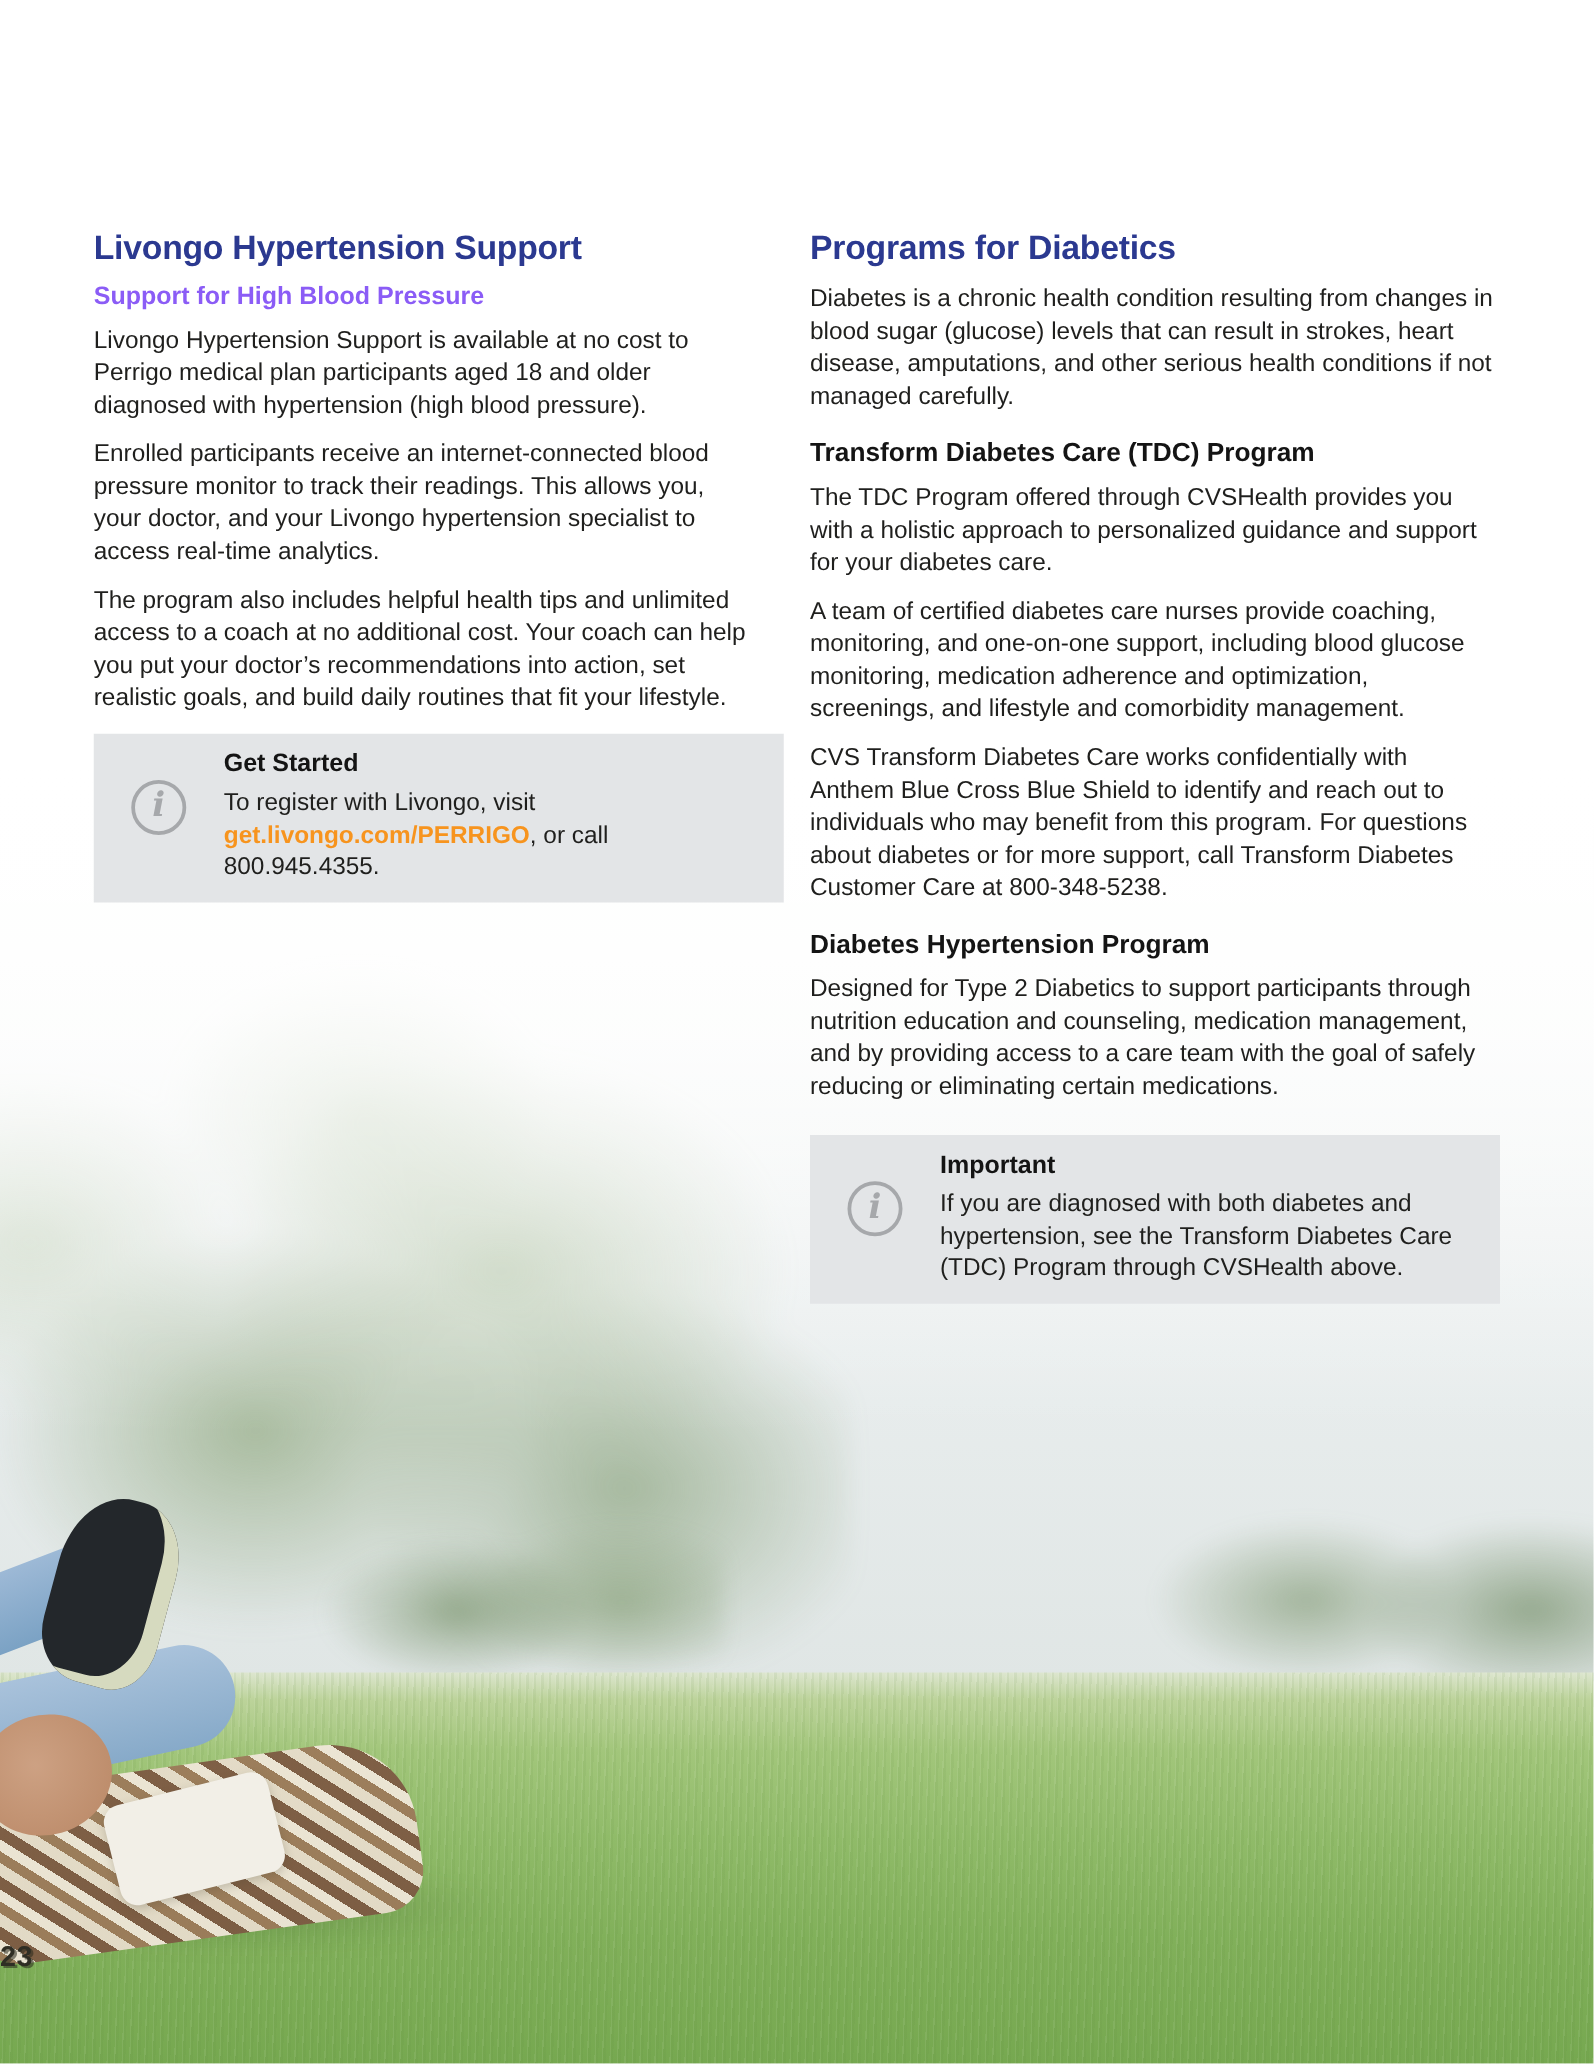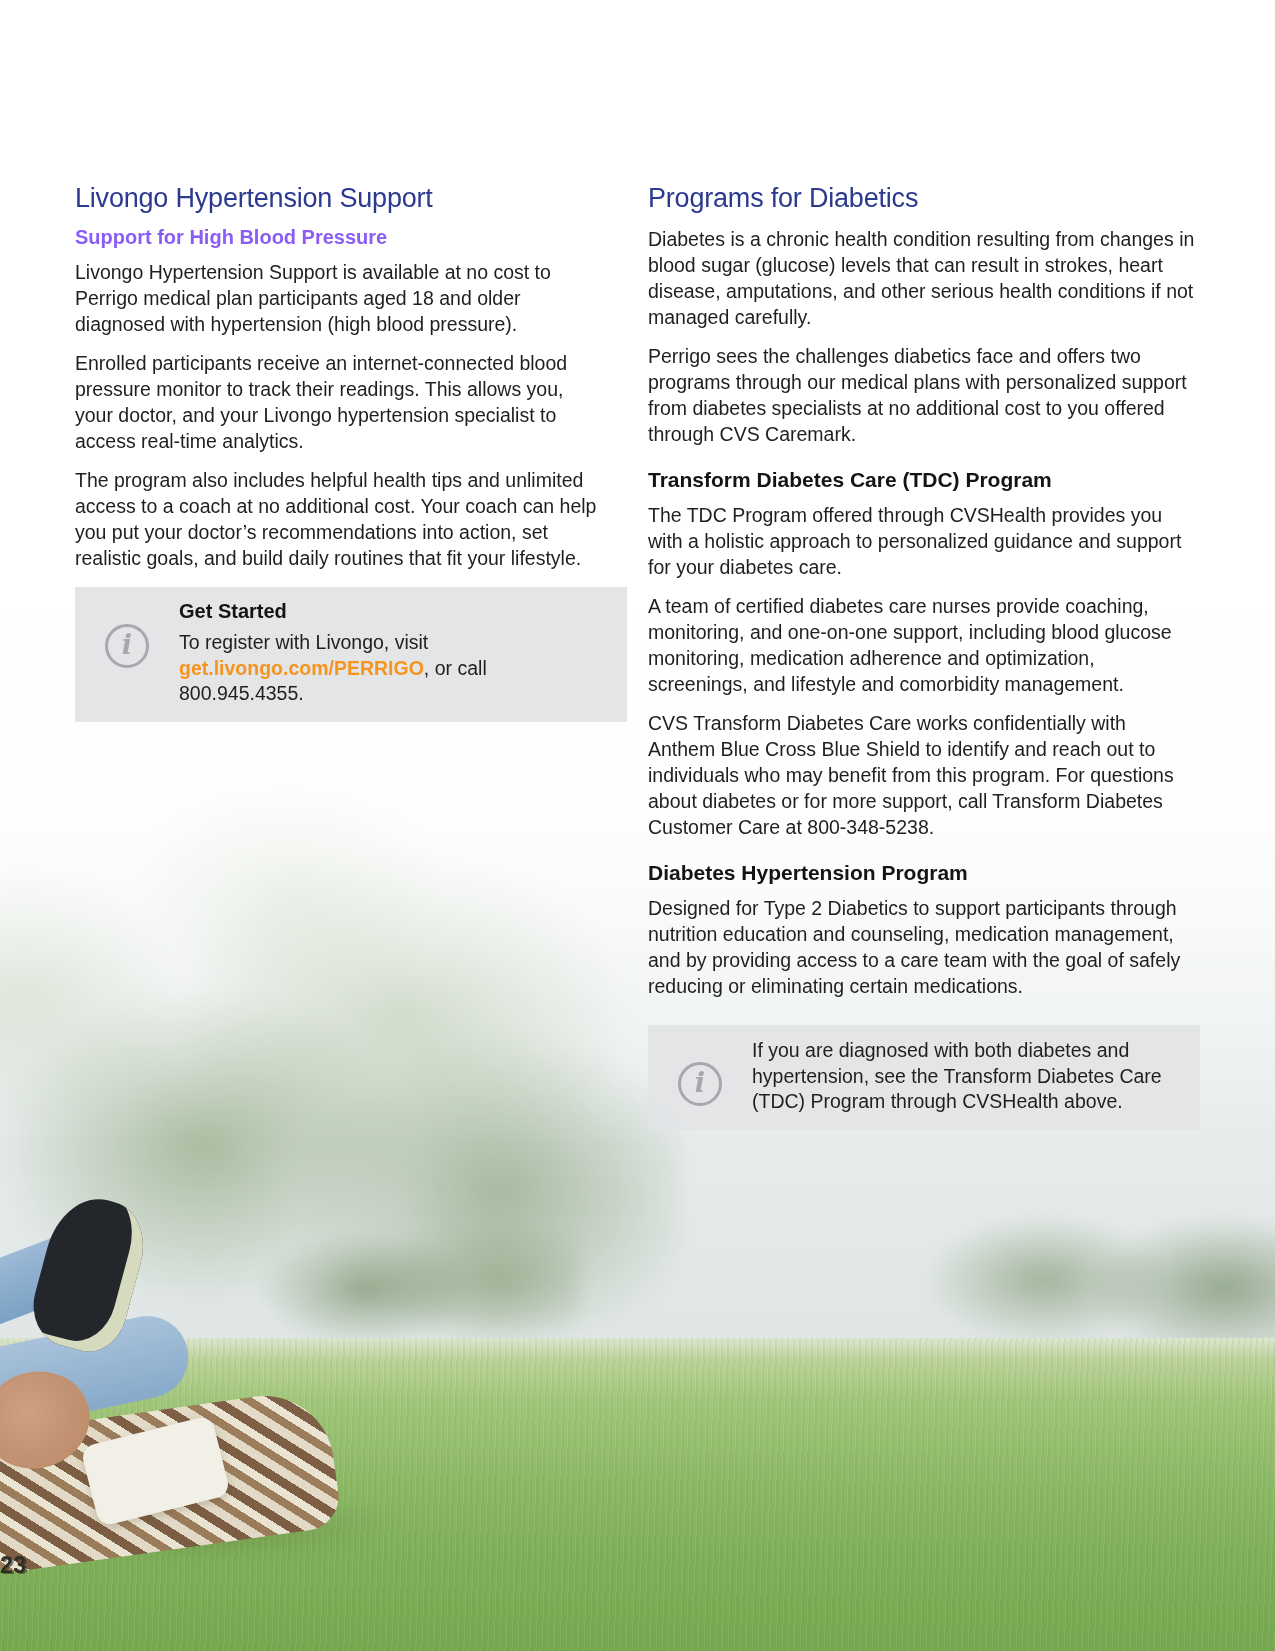--- a/index.html
+++ b/index.html
@@ -51,21 +51,21 @@
   .skin { left:-18px; top:772px; width:108px; height:96px; transform:rotate(-16deg);
     background:radial-gradient(circle at 45% 40%, #cda183, #b98765); border-radius:50%; }
   .shoe { left:42px; top:598px; width:94px; height:152px; transform:rotate(15deg);
     background:#23272b; border-radius:46px 40px 34px 38px / 62px 52px 42px 44px;
     box-shadow:inset -16px -9px 0 -2px #d6dabf; }
 
   
   .col { position:absolute; top:183px; z-index:2; }
   .col-left  { left:75px;  width:524px; }
   .col-right { left:648px; width:548px; }
-  .main-head { font-size:27px; font-weight:normal; color:#2b3990; margin:0 0 12px; letter-spacing:-0.2px; }
+  .main-head { font-size:27px; font-weight:bold; color:#2b3990; margin:0 0 12px; letter-spacing:-0.2px; }
   .subhead   { font-size:20px; font-weight:bold; color:#8b5cf6; margin:0 0 10px; }
   .sec-head  { font-size:21px; font-weight:bold; color:#141414; margin:21px 0 10px; }
   .body-p    { font-size:19.5px; line-height:26px; margin:0 0 13px; color:#1f1f1d; }
 
   
   .info-box { display:flex; width:552px; background:rgba(226,228,230,0.97); margin-top:16px; }
   .icon-cell { flex:0 0 104px; display:flex; justify-content:center; align-items:flex-start; padding-top:37px; }
   .info-circle { width:44px; height:44px; border:3px solid #a6a8ab; border-radius:50%;
     box-sizing:border-box; display:flex; align-items:center; justify-content:center; }
   .info-circle span { font-family:"DejaVu Serif",serif; font-style:italic; font-weight:bold;
@@ -116,36 +116,36 @@
       <div class="box-content">
         <h4 class="box-title">Get Started</h4>
         <p class="box-text"><span>To register with Livongo, visit </span><a class="link">get.livongo.com/PERRIGO</a><span>, or call 800.945.4355.</span></p>
       </div>
     </div>
   </div>
 
   <div class="col col-right">
     <h1 class="main-head">Programs for Diabetics</h1>
     <p class="body-p">Diabetes is a chronic health condition resulting from changes in blood sugar (glucose) levels that can result in strokes, heart disease, amputations, and other serious health conditions if not managed carefully.</p>
-    <p class="body-p">Perrigo sees the challenges diabetics face and offers two programs through our medical plans with personalized support from diabetes specialists at no additional cost to you offered through CVS Caremark.</p>
 
     <h3 class="sec-head">Transform Diabetes Care (TDC) Program</h3>
     <p class="body-p">The TDC Program offered through CVSHealth provides you with a holistic approach to personalized guidance and support for your diabetes care.</p>
     <p class="body-p">A team of certified diabetes care nurses provide coaching, monitoring, and one-on-one support, including blood glucose monitoring, medication adherence and optimization, screenings, and lifestyle and comorbidity management.</p>
     <p class="body-p">CVS Transform Diabetes Care works confidentially with Anthem Blue Cross Blue Shield to identify and reach out to individuals who may benefit from this program. For questions about diabetes or for more support, call Transform Diabetes Customer Care at 800-348-5238.</p>
 
     <h3 class="sec-head">Diabetes Hypertension Program</h3>
     <p class="body-p">Designed for Type 2 Diabetics to support participants through nutrition education and counseling, medication management, and by providing access to a care team with the goal of safely reducing or eliminating certain medications.</p>
 
     <div class="info-box" style="margin-top:26px;">
       <div class="icon-cell">
         <div class="info-circle">
           <span>i</span>
         </div>
       </div>
       <div class="box-content">
+        <h4 class="box-title">Important</h4>
         <p class="box-text">If you are diagnosed with both diabetes and hypertension, see the Transform Diabetes Care (TDC) Program through CVSHealth above.</p>
       </div>
     </div>
   </div>
 
   <div class="page-number">23</div>
 </div>
 
 </body></html>

